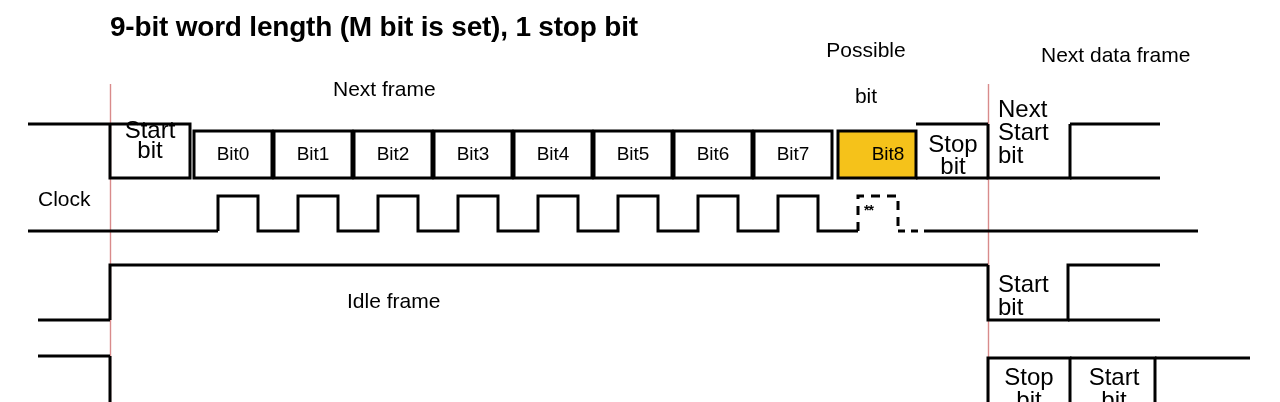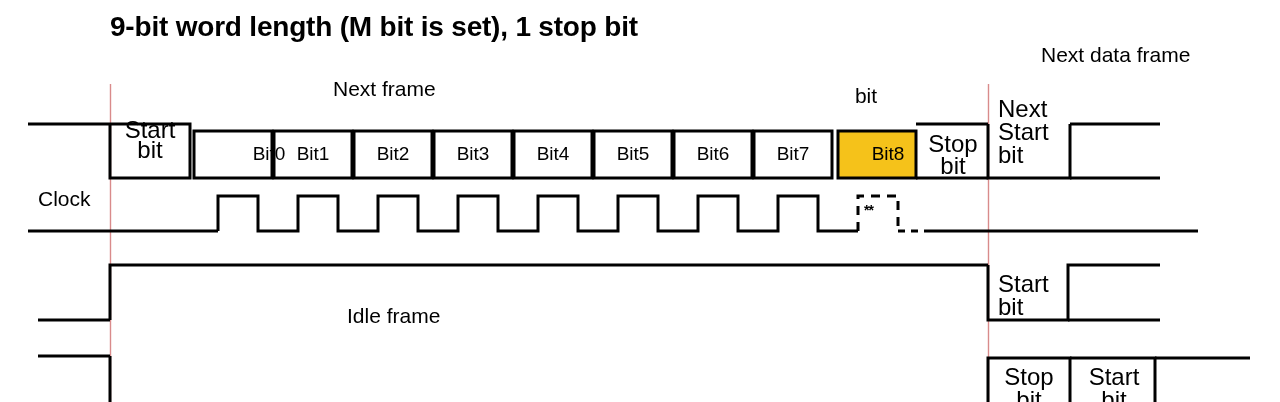--- a/index.html
+++ b/index.html
@@ -85,52 +85,53 @@
     <line x1="110" y1="412" x2="988" y2="412" stroke="#000" stroke-width="3"></line>
 
     <path d="M988,412 L988,358 L1070,358 L1070,412" stroke="#000" stroke-width="3" fill="none"></path>
 
     <path d="M1070,358 L1155,358 L1155,412" stroke="#000" stroke-width="3" fill="none"></path>
     <line x1="1155" y1="358" x2="1250" y2="358" stroke="#000" stroke-width="3"></line>
   </svg>
 
   <div class="lbl big" style="left:333px;top:78px;">Next frame</div>
 
+  <div class="lbl big" style="left:817px;top:39px;width:98px;text-align:center;">Possible</div>
   <div class="lbl big" style="left:817px;top:85px;width:98px;text-align:center;">bit</div>
 
   <div class="lbl big" style="left:1041px;top:44px;">Next data frame</div>
 
   <div class="lbl big" style="left:38px;top:188px;text-align:right;">Clock</div>
 
   <div class="lbl big" style="left:347px;top:431px;"></div>
 
   <div class="lbl two" style="left:110px;top:117px;width:80px;">Start</div>
   <div class="lbl two" style="left:110px;top:137px;width:80px;">bit</div>
 
-  <div class="lbl cell" style="left:194px;top:144px;width:78px;padding-left:36px;">Bit0</div>
+  <div class="lbl cell" style="left:194px;top:144px;width:78px;">Bit0</div>
   <div class="lbl cell" style="left:274px;top:144px;width:78px;">Bit1</div>
   <div class="lbl cell" style="left:354px;top:144px;width:78px;">Bit2</div>
   <div class="lbl cell" style="left:434px;top:144px;width:78px;">Bit3</div>
   <div class="lbl cell" style="left:514px;top:144px;width:78px;">Bit4</div>
   <div class="lbl cell" style="left:594px;top:144px;width:78px;">Bit5</div>
   <div class="lbl cell" style="left:674px;top:144px;width:78px;">Bit6</div>
   <div class="lbl cell" style="left:754px;top:144px;width:78px;">Bit7</div>
   <div class="lbl cell" style="left:838px;top:144px;width:100px;">Bit8</div>
 
   <div class="lbl two" style="left:918px;top:131px;width:70px;">Stop</div>
   <div class="lbl two" style="left:918px;top:153px;width:70px;">bit</div>
 
   <div class="lbl two" style="left:998px;top:96px;text-align:left;">Next</div>
   <div class="lbl two" style="left:998px;top:119px;text-align:left;">Start</div>
   <div class="lbl two" style="left:998px;top:142px;text-align:left;">bit</div>
 
   <div class="lbl stars" style="left:864px;top:203px;">**</div>
 
   <div class="lbl big" style="left:347px;top:432px;"></div>
-  <div class="lbl big" style="left:347px;top:305px;">Idle frame</div>
+  <div class="lbl big" style="left:347px;top:290px;">Idle frame</div>
 
   <div class="lbl two" style="left:998px;top:271px;text-align:left;">Start</div>
   <div class="lbl two" style="left:998px;top:294px;text-align:left;">bit</div>
 
 
   <div class="lbl two" style="left:988px;top:364px;width:82px;">Stop</div>
   <div class="lbl two" style="left:988px;top:387px;width:82px;">bit</div>
 
   <div class="lbl two" style="left:1078px;top:364px;width:72px;">Start</div>
   <div class="lbl two" style="left:1078px;top:387px;width:72px;">bit</div>

